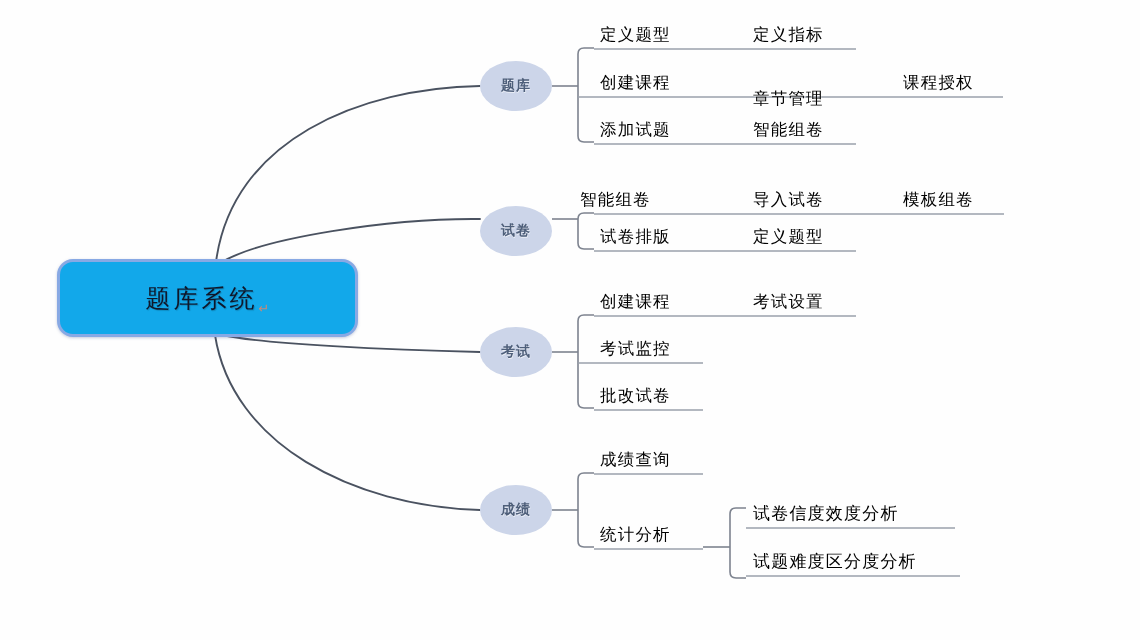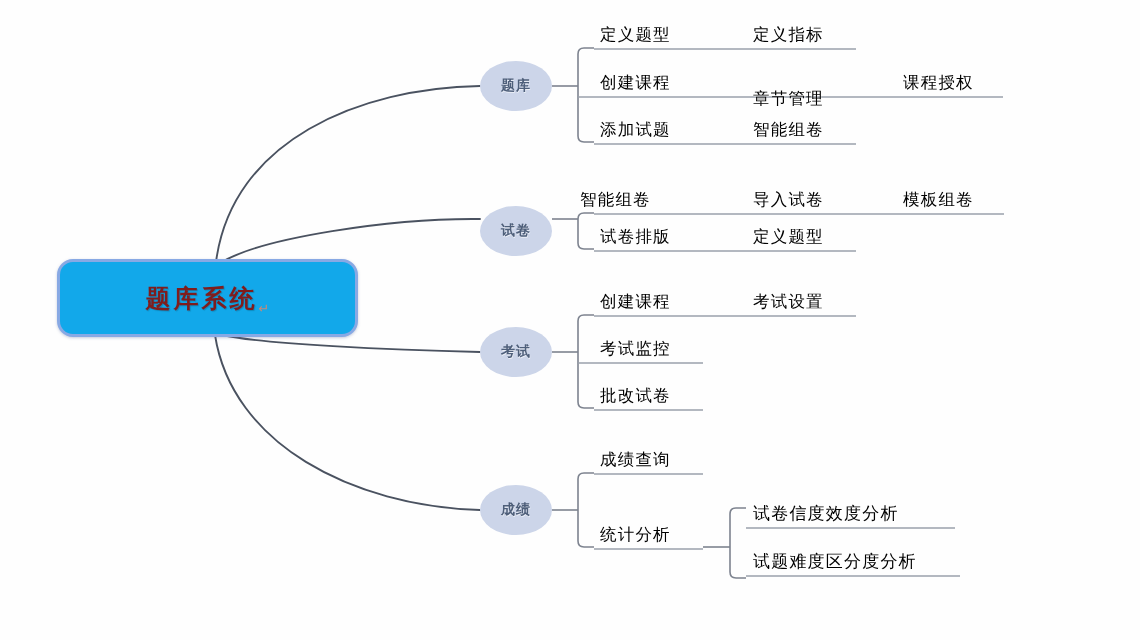--- a/index.html
+++ b/index.html
@@ -38,23 +38,23 @@
     background: #12a8ea;
     border: 3px solid #88a9e4;
     box-sizing: border-box;
     display: flex;
     align-items: center;
     justify-content: center;
     box-shadow: 0 1px 3px rgba(90,110,160,0.35);
     z-index: 5;
   }
   .root-label {
-    color: #7f1d1d;
+    color: #0f172a;
     font-size: 25px;
-    font-weight: bold;
+    font-weight: normal;
     letter-spacing: 3px;
     text-shadow: 1px 1px 1px rgba(0,0,0,0.18);
     white-space: nowrap;
   }
   .root-pilcrow {
     color: #c98a78;
     font-size: 13px;
     margin-left: 1px;
     align-self: flex-end;
     margin-bottom: 18px;

